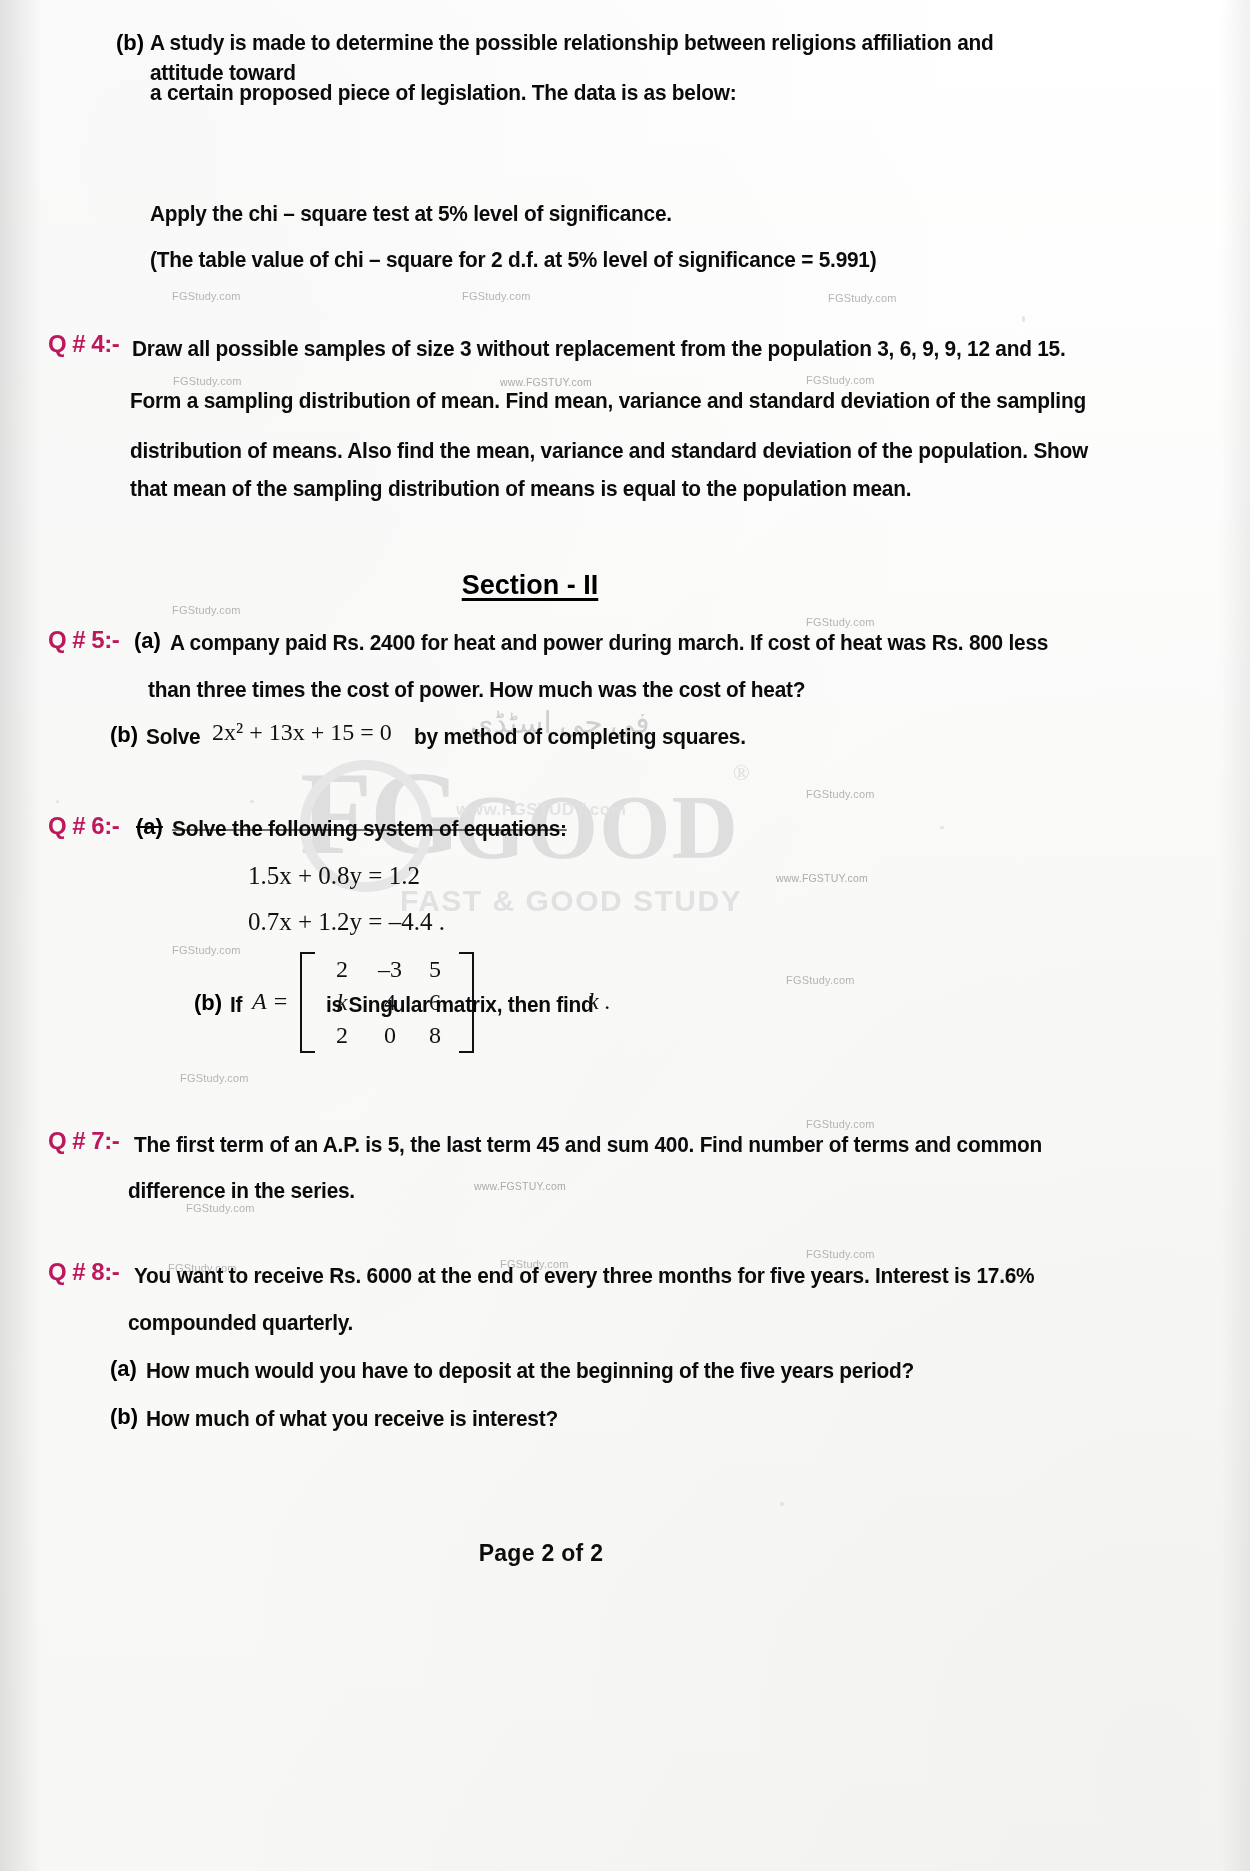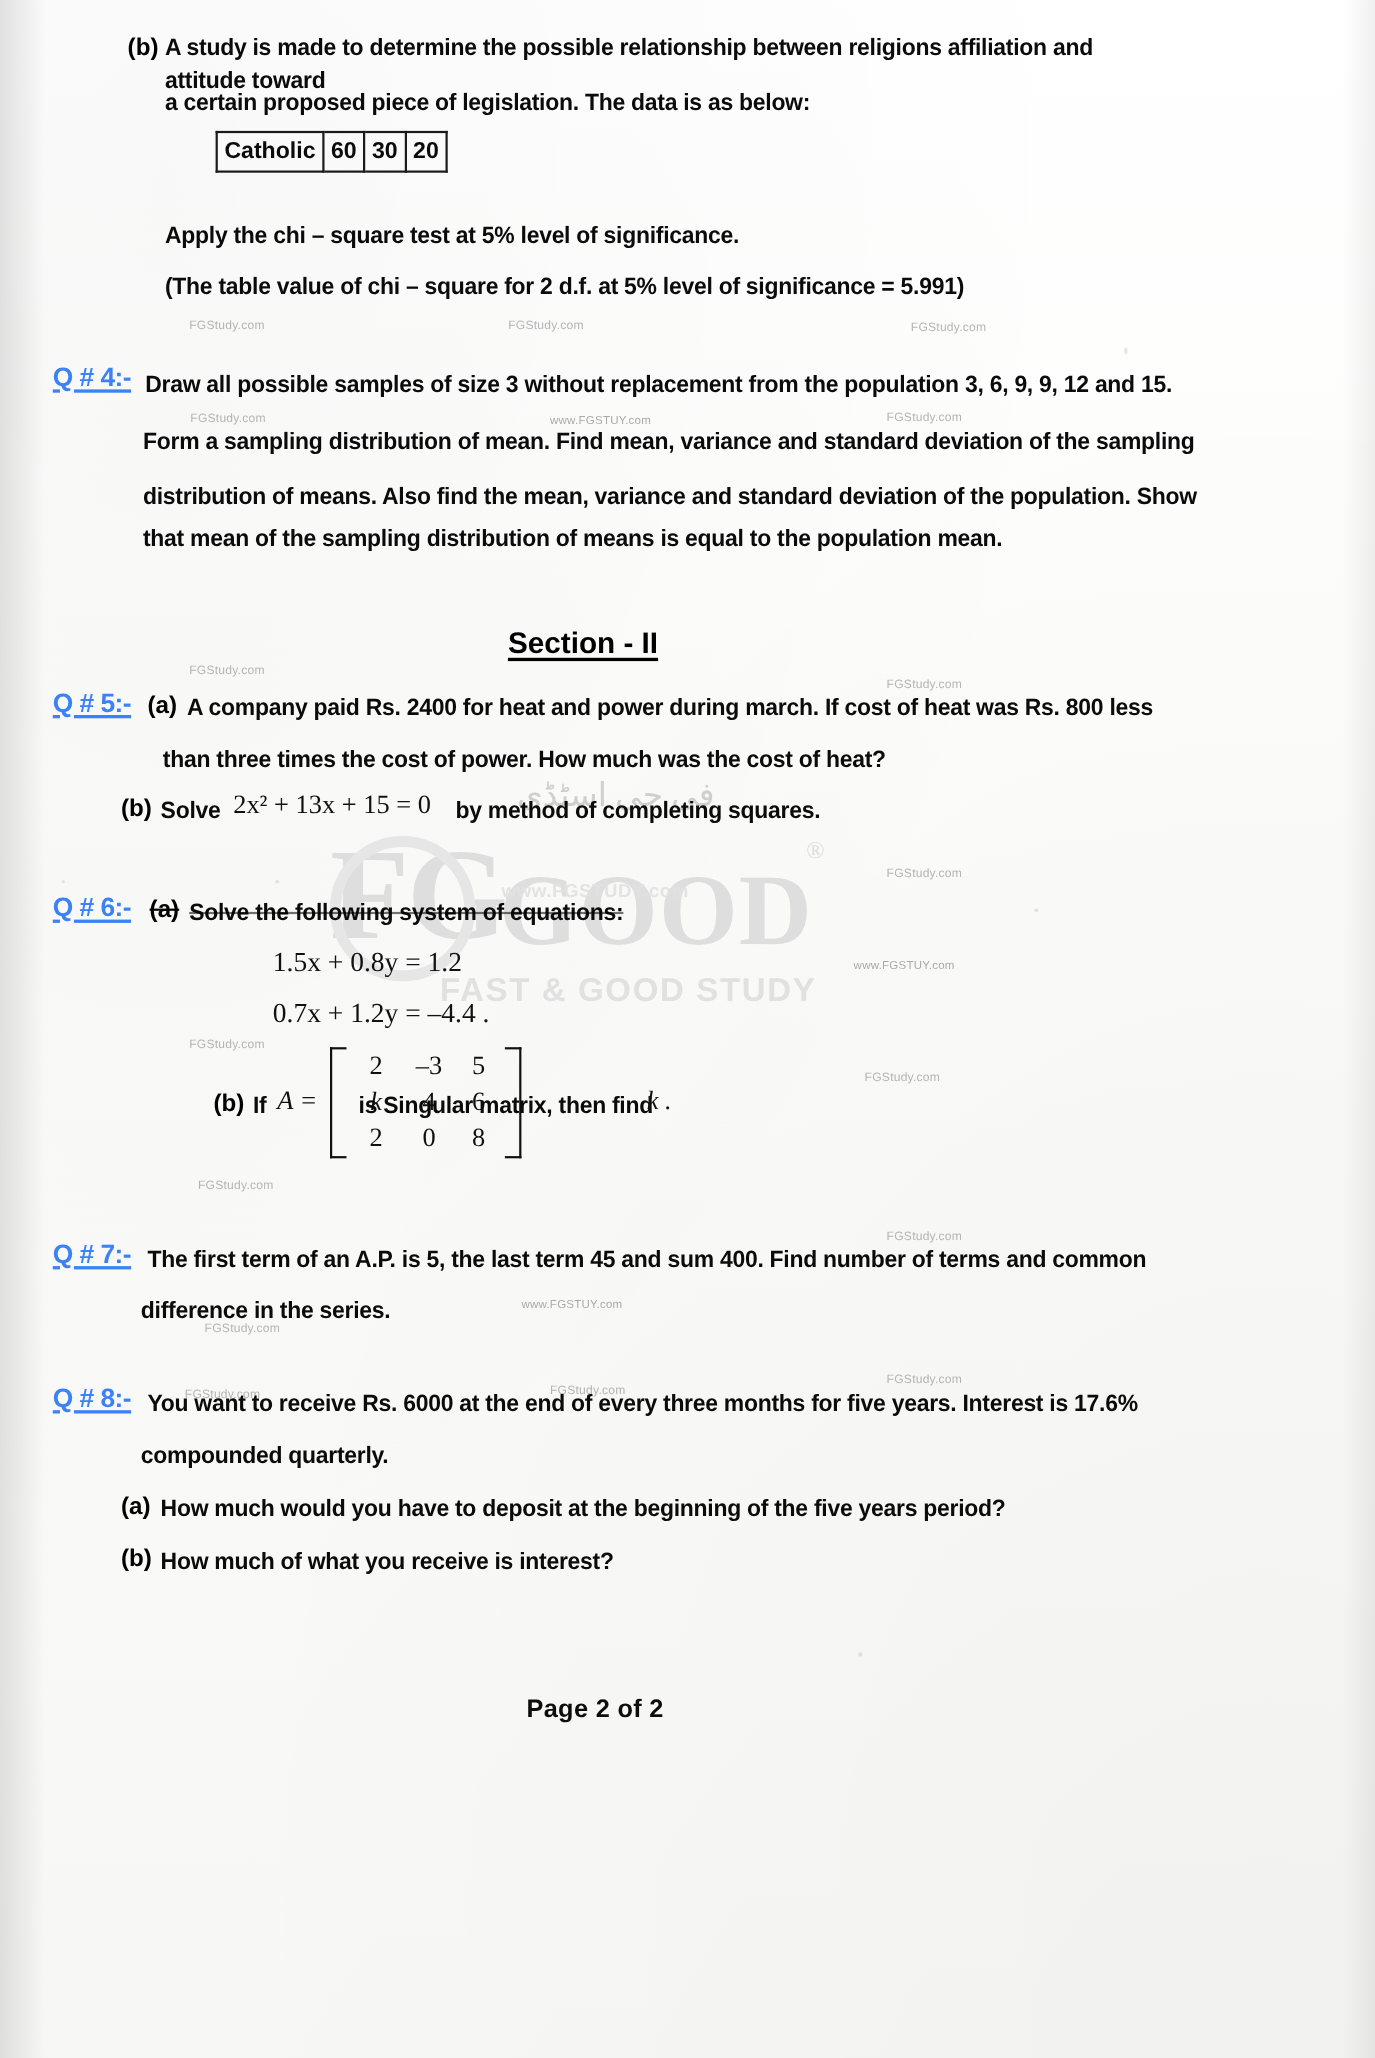--- a/index.html
+++ b/index.html
@@ -39,22 +39,21 @@
     color:#0b0b0b;
     transform:scaleX(0.97);
     transform-origin:left top;
     text-rendering:optimizeLegibility;
   }
   .qlabel{
     position:absolute;
     font-weight:700;
     font-size:24px;
     letter-spacing:-0.5px;
-    color:#3b82f6;
-    text-decoration:underline;
+    color:#be185d;
     text-underline-offset:3px;
     text-decoration-thickness:2.5px;
   }
   .lbl-b{
     position:absolute;
     font-weight:700;
     font-size:22px;
     color:#000;
   }
 
@@ -208,26 +207,20 @@
 <div class="speck" style="left:56px;top:800px;width:3px;height:3px;"></div>
 <div class="speck" style="left:1022px;top:316px;width:3px;height:6px;"></div>
 <div class="speck" style="left:780px;top:1502px;width:4px;height:4px;"></div>
 
 <div class="lbl-b" style="left:116px;top:30px;">(b)</div>
 <div class="blk" style="left:150px;top:28px;width:890px;line-height:30px;">A study is made to determine the possible relationship between religions affiliation and attitude toward</div>
 <div class="blk" style="left:150px;top:78px;width:890px;line-height:30px;">a certain proposed piece of legislation. The data is as below:</div>
 
 <table class="tbl" style="left:196px;top:119px;">
   <tbody>
-  <tr>
-    <td>Catholic</td>
-    <td>60</td>
-    <td>30</td>
-    <td>20</td>
-  </tr>
 </tbody>
   </table>
 
 <div class="blk" style="left:150px;top:199px;line-height:30px;">Apply the chi – square test at 5% level of significance.</div>
 <div class="blk" style="left:150px;top:245px;line-height:30px;">(The table value of chi – square for 2 d.f. at 5% level of significance = 5.991)</div>
 
 <div class="qlabel" style="left:48px;top:330px;">Q # 4:-</div>
 <div class="blk" style="left:132px;top:334px;line-height:30px;">Draw all possible samples of size 3 without replacement from the population 3, 6, 9, 9, 12 and 15.</div>
 <div class="blk" style="left:130px;top:386px;line-height:30px;">Form a sampling distribution of mean. Find mean, variance and standard deviation of the sampling</div>
 <div class="blk" style="left:130px;top:436px;line-height:30px;">distribution of means. Also find the mean, variance and standard deviation of the population. Show</div>

